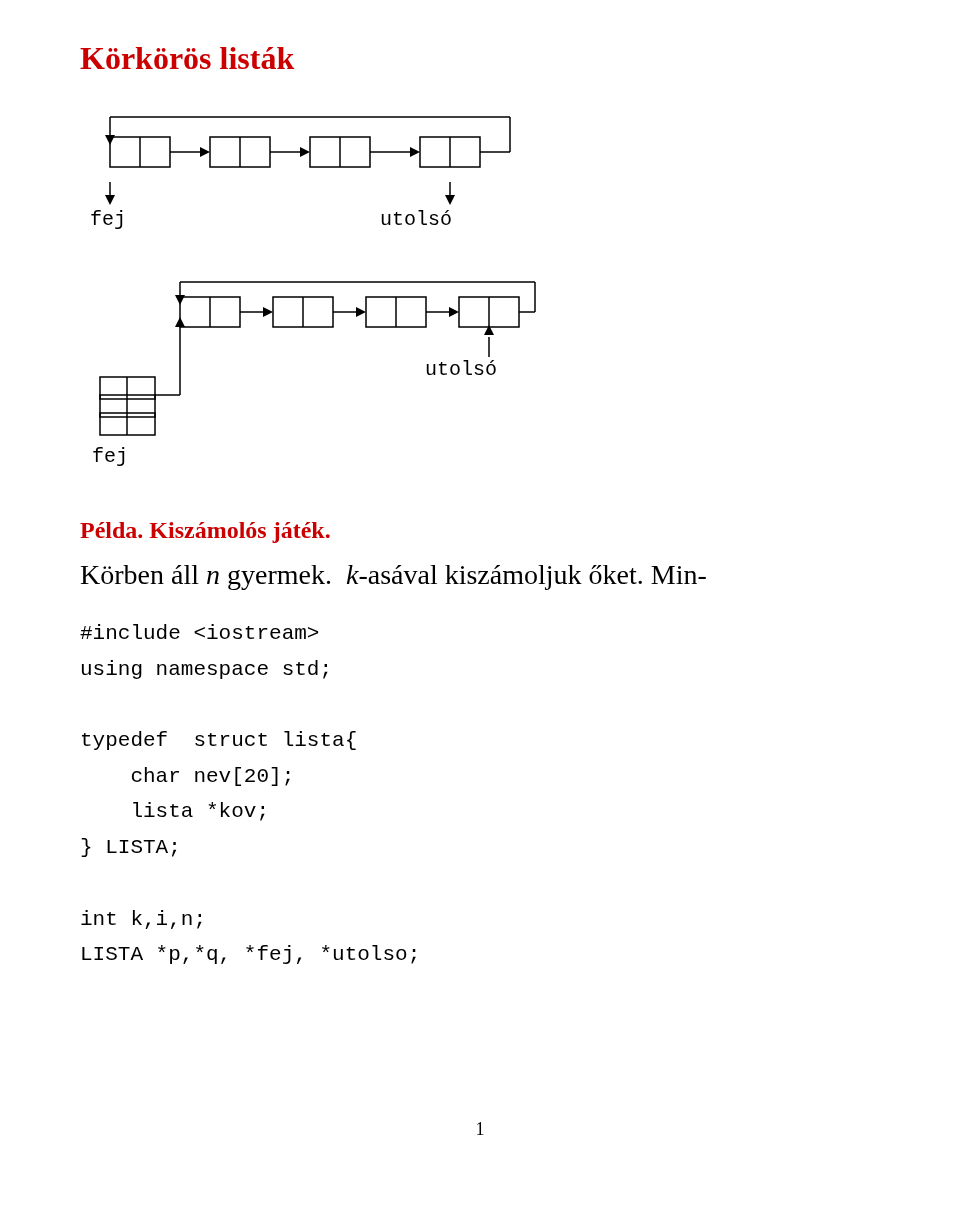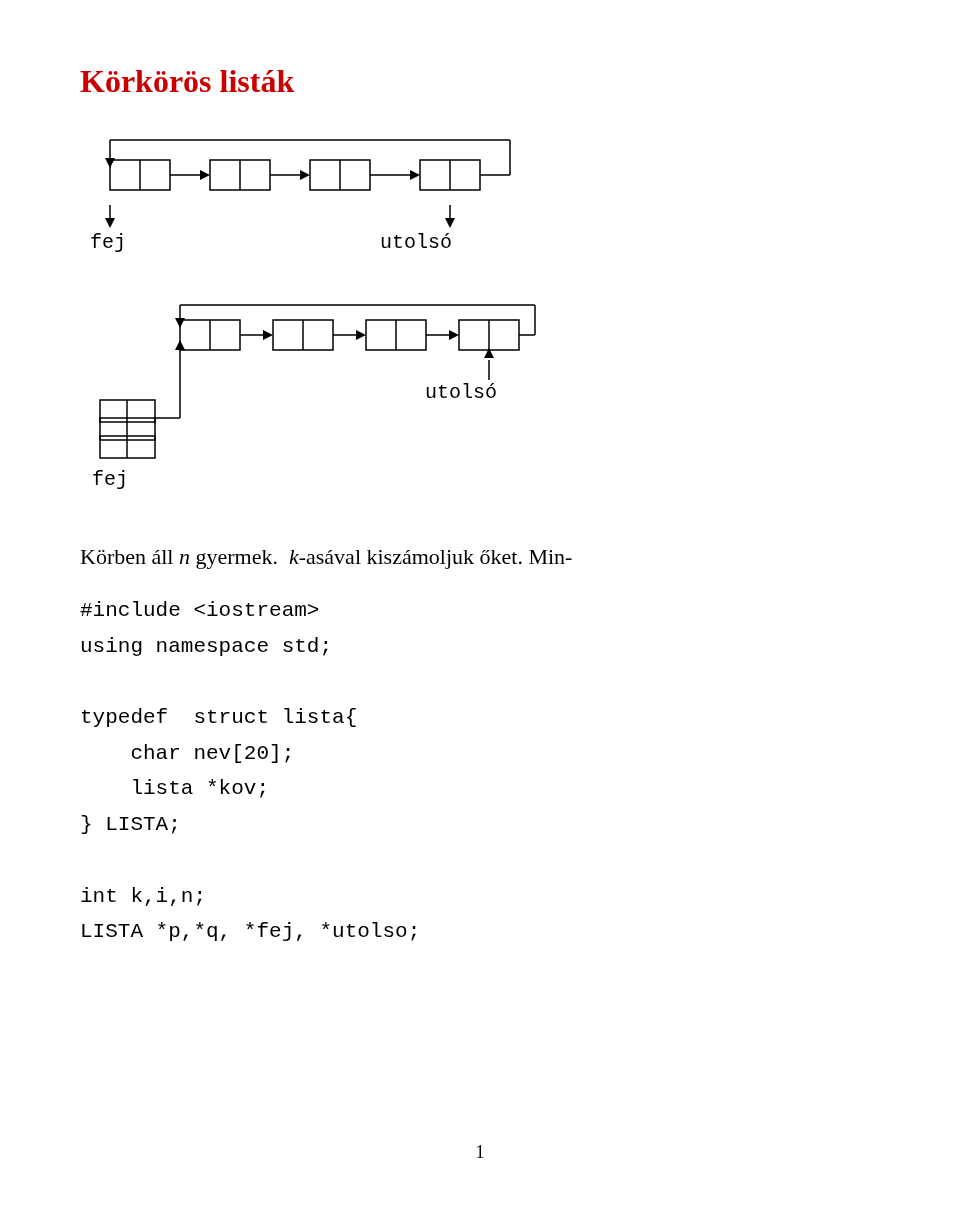--- a/index.html
+++ b/index.html
@@ -38,21 +38,21 @@
     
     .section-heading {
       color: #cc0000;
       font-size: 24px;
       font-weight: bold;
       margin: 30px 0 10px 0;
     }
 
     
     .body-text {
-      font-size: 22px;
+      font-size: 28px;
       line-height: 1.5;
       margin-bottom: 10px;
     }
 
     .body-text em {
       font-style: italic;
     }
 
     
     .diagram-svg {
@@ -66,21 +66,20 @@
       bottom: 40px;
       left: 50%;
       transform: translateX(-50%);
       font-size: 18px;
       color: #000;
     }
 
     .content-wrapper {
       position: relative;
       min-height: 1140px;
-      margin-top: 23px;
     }
   </style>
 </head>
 <body>
 
 <div class="content-wrapper">
 
   <h1 class="page-title">Körkörös listák</h1>
 
   <div class="diagram-section">
@@ -163,20 +162,21 @@
       <line x1="47" y1="100" x2="47" y2="158" stroke="#000" stroke-width="1.5"></line>
 
       <line x1="75" y1="118" x2="100" y2="118" stroke="#000" stroke-width="1.5"></line>
       <line x1="100" y1="50" x2="100" y2="118" stroke="#000" stroke-width="1.5"></line>
       <polygon points="95,50 100,40 105,50" fill="#000"></polygon>
 
       <text x="12" y="185" font-family="Courier New, monospace" font-size="20" fill="#000">fej</text>
     </svg>
   </div>
 
+  <p class="section-heading">Példa. Kiszámolós játék.</p>
 
   <p class="body-text">
     Körben áll <em>n</em> gyermek.
     &nbsp;<em>k</em>-asával kiszámoljuk őket. Min-
   </p>
 
   <div class="code-block">#include &lt;iostream&gt;
 using namespace std;
 
 typedef  struct lista{

